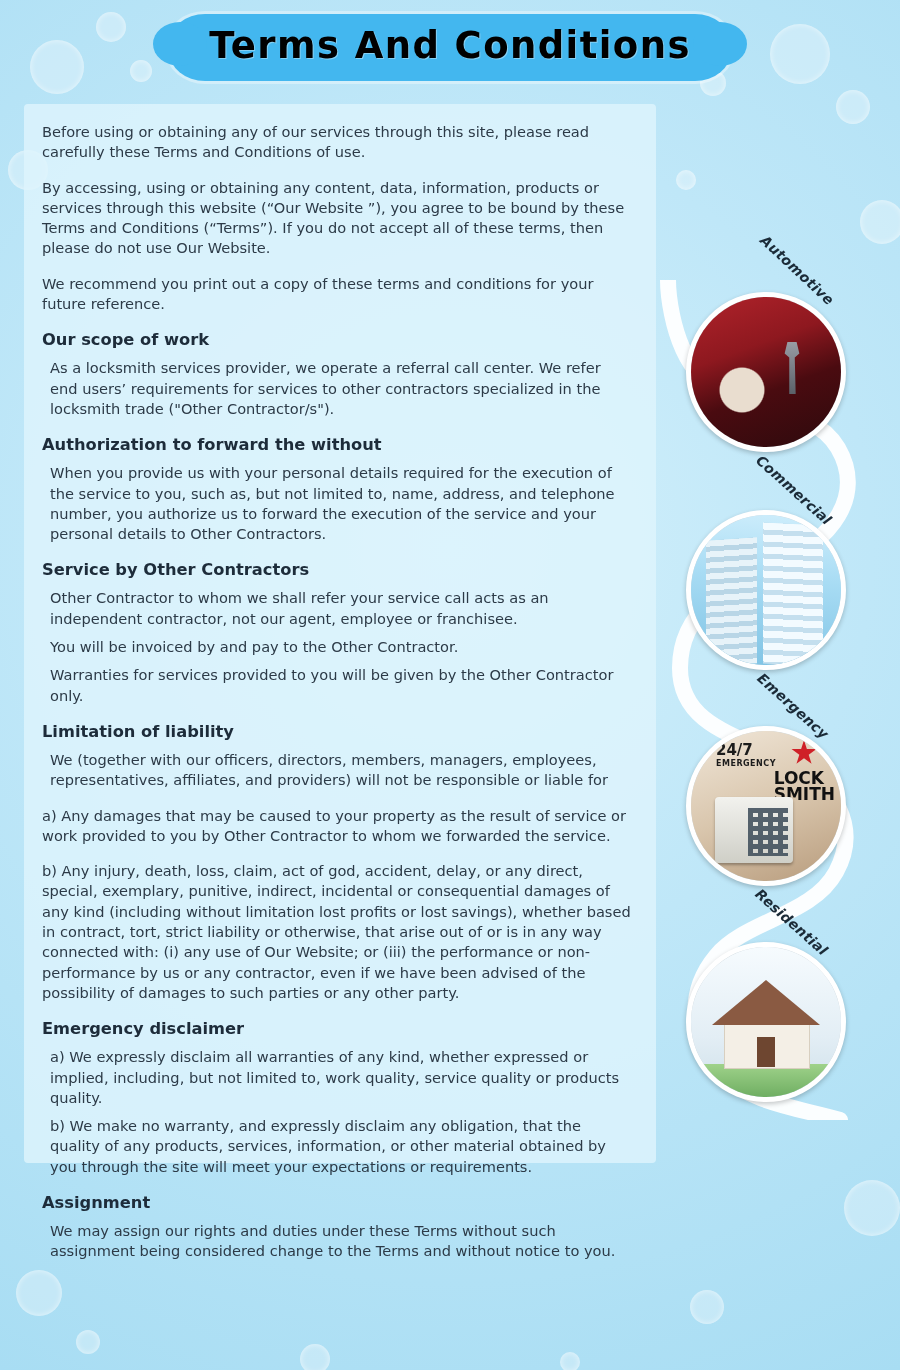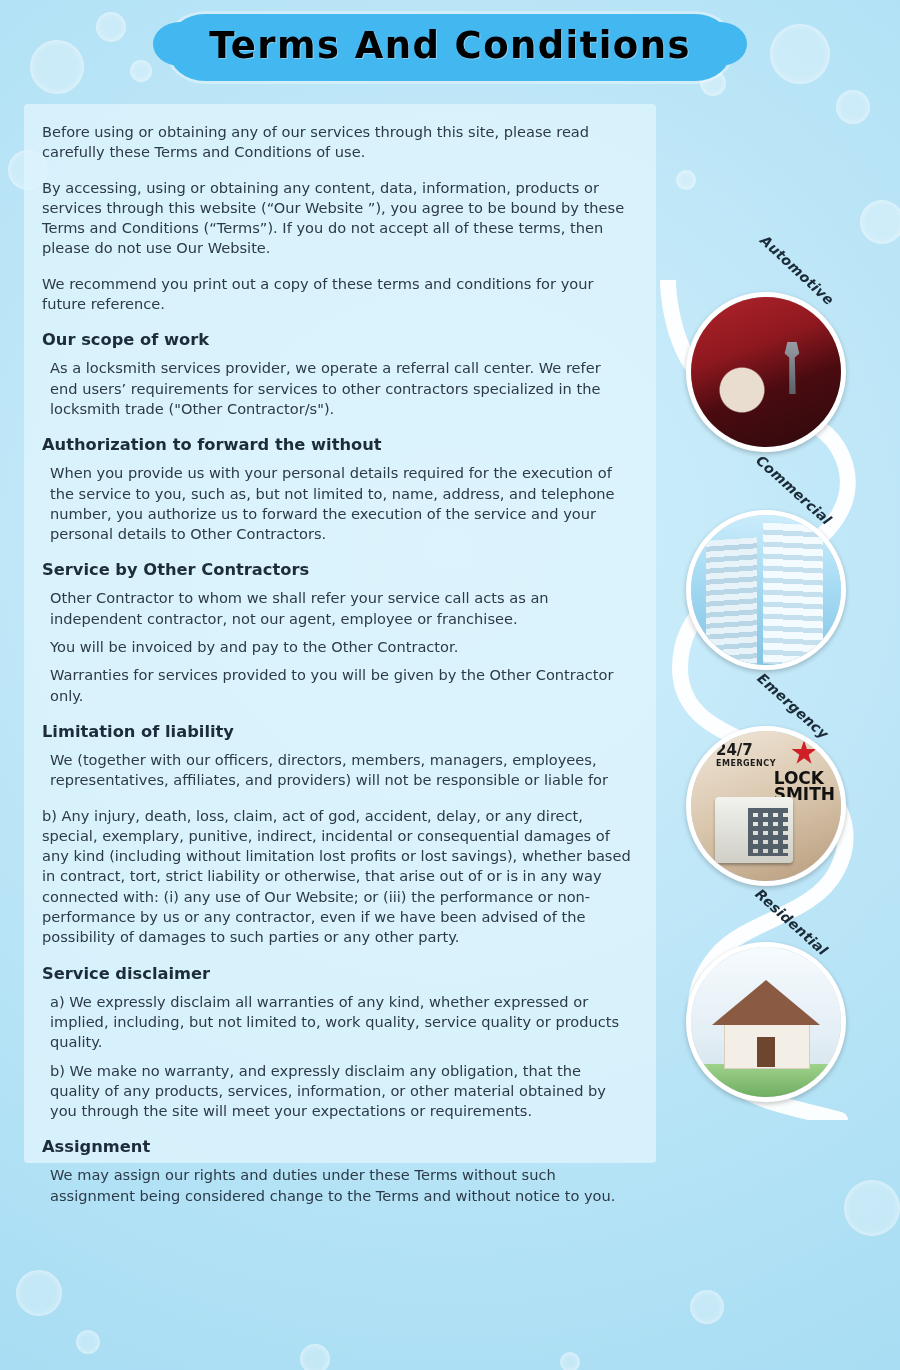--- a/index.html
+++ b/index.html
@@ -324,24 +324,25 @@
     <p class="line">You will be invoiced by and pay to the Other Contractor.</p>
     <p class="line">Warranties for services provided to you will be given by the Other Contractor only.</p>
   </div>
 
 
   <div class="block">
     <h3>Limitation of liability</h3>
     <p class="line">We (together with our officers, directors, members, managers, employees, representatives, affiliates, and providers) will not be responsible or liable for</p>
   </div>
 
+  <p>a) Any damages that may be caused to your property as the result of service or work provided to you by Other Contractor to whom we forwarded the service.</p>
   <p>b) Any injury, death, loss, claim, act of god, accident, delay, or any direct, special, exemplary, punitive, indirect, incidental or consequential damages of any kind (including without limitation lost profits or lost savings), whether based in contract, tort, strict liability or otherwise, that arise out of or is in any way connected with: (i) any use of Our Website; or (iii) the performance or non-performance by us or any contractor, even if we have been advised of the possibility of damages to such parties or any other party.</p>
 
   <div class="block">
-    <h3>Service disclaimer</h3>
+    <h3>Emergency disclaimer</h3>
     <p class="line">a) We expressly disclaim all warranties of any kind, whether expressed or implied, including, but not limited to, work quality, service quality or products quality.</p>
     <p class="line">b) We make no warranty, and expressly disclaim any obligation, that the quality of any products, services, information, or other material obtained by you through the site will meet your expectations or requirements.</p>
   </div>
 
   <div class="block">
     <h3>Assignment</h3>
     <p class="line">We may assign our rights and duties under these Terms without such assignment being considered change to the Terms and without notice to you.</p>
   </div>
 
 </div>

